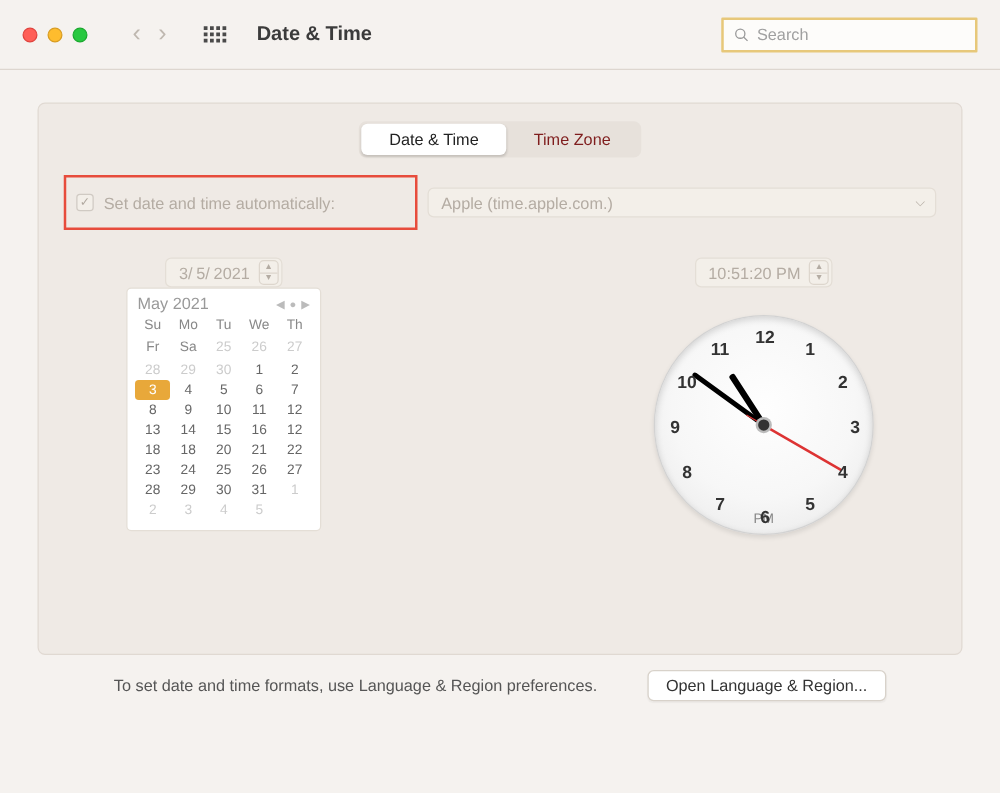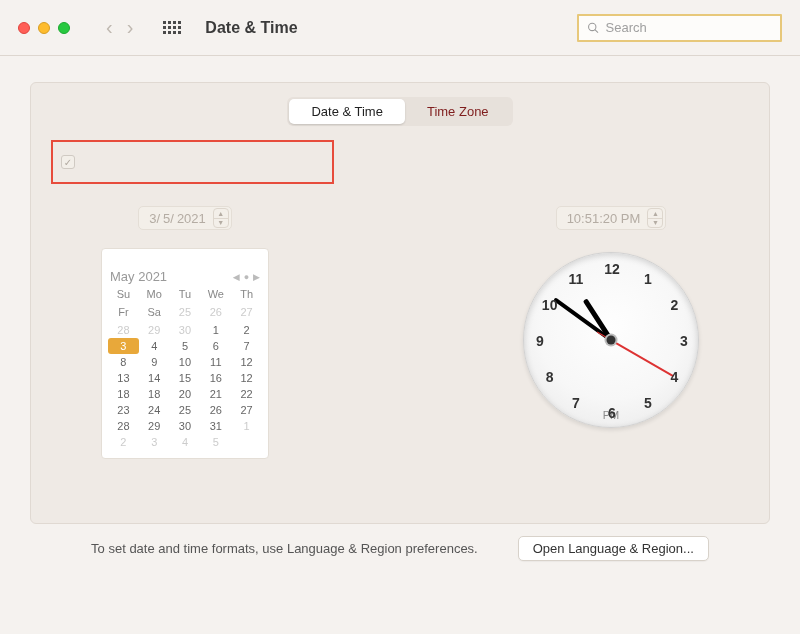--- a/index.html
+++ b/index.html
@@ -129,26 +129,25 @@
   .stepper {
     width: 16px; height: 20px;
     border: 1px solid #ddd6cd;
     border-radius: 4px;
     display: flex; flex-direction: column;
     margin-left: 4px;
   }
   .stepper div { flex: 1; display: flex; align-items: center; justify-content: center; font-size: 7px; color: #b4aca3; }
   .stepper div:first-child { border-bottom: 1px solid #ddd6cd; }
   .calendar {
-    margin-top: 18px;
-    width: 168px;
+    width: 156px;
     background: #fff;
     border: 1px solid #e4ded6;
     border-radius: 4px;
-    padding: 20px 6px 8px;
+    padding: 4px 6px 8px;
   }
   .cal-head { display: flex; align-items: center; justify-content: space-between; color: #aaa; padding: 0 2px 2px; }
   .cal-title { font-size: 13px; color: #999; font-weight: 500; }
   .cal-nav { display: flex; gap: 4px; font-size: 9px; color: #bbb; align-items: center; }
   .cal-grid { display: grid; grid-template-columns: repeat(5, 1fr); text-align: center; font-size: 11px; }
   .cal-dow { color: #888; font-weight: 500; padding: 2px 0 4px; }
   .cal-day { color: #666; padding: 2px 0; }
   .cal-day.muted { color: #ccc; }
   .cal-day.sel {
     background: #e8a83a; color: #fff;
@@ -234,20 +233,25 @@
     <div class="tabs">
       <div class="tab-group">
         <div class="tab active">Date &amp; Time</div>
         <div class="tab">Time Zone</div>
       </div>
     </div>
 
     <div class="highlight-row">
       <div class="highlight">
         <div class="check">✓</div>
+        <span class="auto-label">Set date and time automatically:</span>
+      </div>
+      <div class="server-select">
+        <span>Apple (time.apple.com.)</span>
+        <span class="sel-chev">⌵</span>
       </div>
     </div>
 
     <div class="row2">
       <div class="col">
         <div class="date-field">
           <span>3/</span>
           <span> 5/</span>
           <span>2021</span>
           <div class="stepper">

